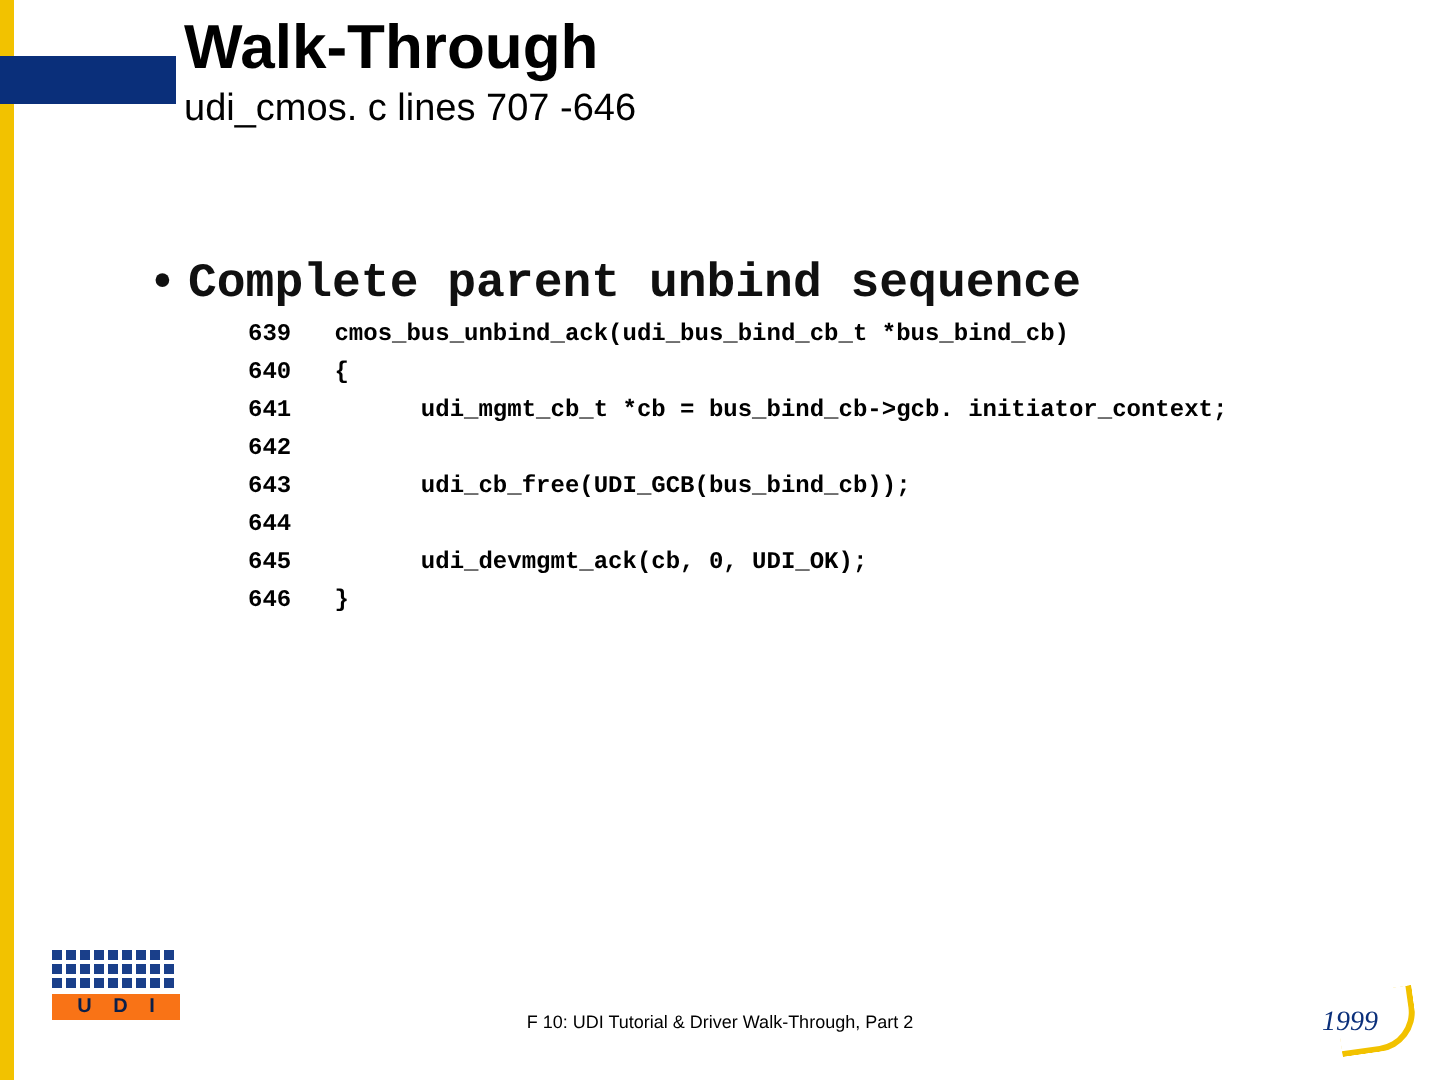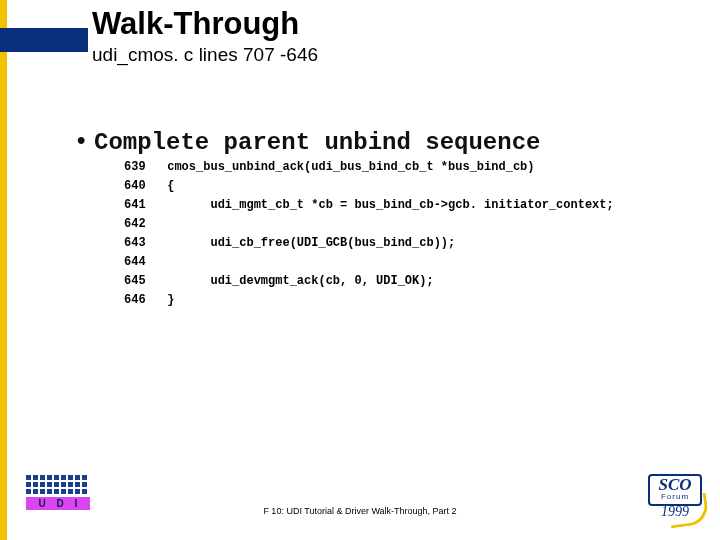--- a/index.html
+++ b/index.html
@@ -82,21 +82,21 @@
     gap: 2px;
   }
   .udi-dots span {
     background: #1a3f8a;
     width: 5px;
     height: 5px;
     display: block;
   }
   .udi-text {
     margin-top: 3px;
-    background: #d946ef;
+    background: #f97316;
     color: #0a1f4a;
     font-size: 10px;
     font-weight: bold;
     letter-spacing: 4px;
     text-align: center;
     padding: 1px 0 1px 4px;
   }
   .footer {
     position: absolute;
     bottom: 22px;
@@ -205,19 +205,15 @@
       <span></span>
   </div>
   <div class="udi-text">U D I</div>
 </div>
 
 <div class="footer">
   <div>F 10: UDI Tutorial &amp; Driver Walk-Through, Part 2</div>
 </div>
 
 <div class="sco-logo">
-  <div class="sco-box">
-    <div class="sco">SCO</div>
-    <div class="forum">Forum</div>
-  </div>
   <div class="sco-year">1999</div>
   <div class="sco-swoosh"></div>
 </div>
 
 </body></html>

